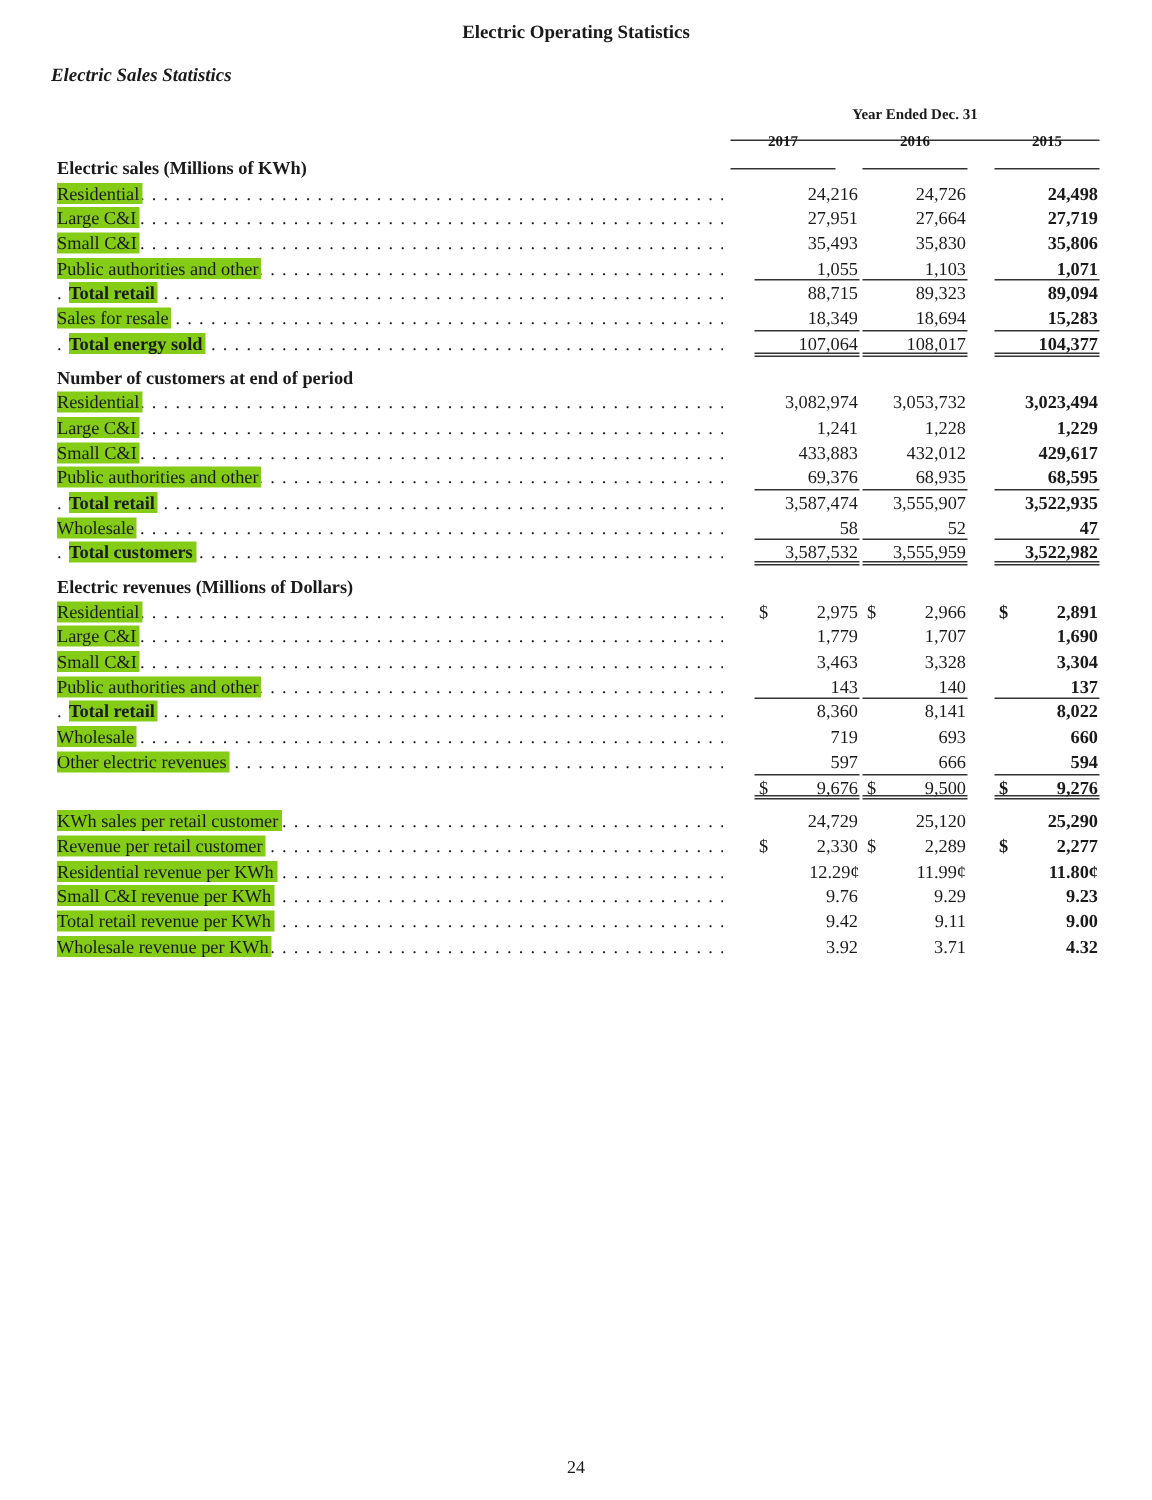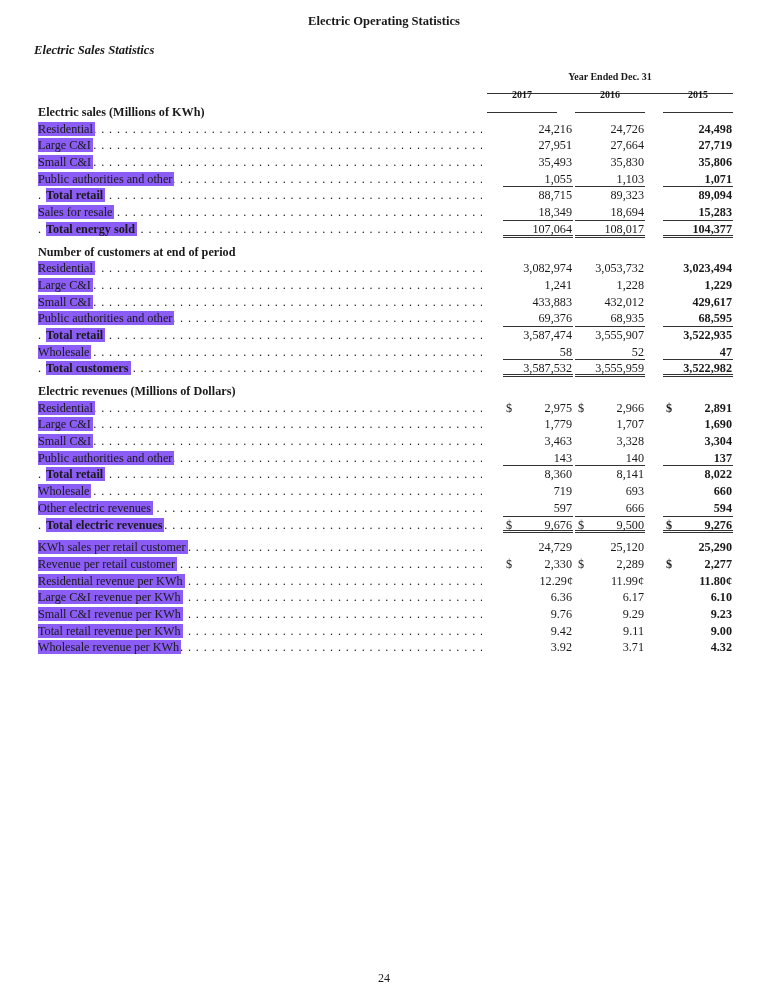--- a/index.html
+++ b/index.html
@@ -28,21 +28,21 @@
     border-bottom: 1.5px solid #333; padding-bottom: 12px;
   }
   .table { position: absolute; top: 104px; left: 38px; width: 700px; }
   .row { position: relative; height: 16.7px; line-height: 16.7px; white-space: nowrap; }
   .row.group-head { font-weight: bold; margin-top: 0; }
   .row.gap { margin-top: 6px; }
   .label {
     position: absolute; left: 0; top: 0; width: 444px; overflow: hidden;
   }
   .label.total { padding-left: 8px; width: 436px; font-weight: bold; }
-  .label span.txt { background: #8b5cf6; padding-right: 2px; }
+  .label span.txt { background: #84cc16; padding-right: 2px; }
   .label::after {
     content: ". . . . . . . . . . . . . . . . . . . . . . . . . . . . . . . . . . . . . . . . . . . . . . . . . . . . . . . . . . . . . . . . . . . . . . . . . . . . . . . . . . . . . . . . . . .";
     position: absolute; left: 0; top: 0; z-index: 0; letter-spacing: 0.9px; font-weight: normal;
   }
   .label span.txt { position: relative; z-index: 1; }
   .cell {
     position: absolute; top: 0; width: 70px; height: 16.7px; box-sizing: border-box;
     text-align: right; padding-right: 1px;
   }
   .cell .cur { position: absolute; left: 3px; top: 0; }
@@ -199,21 +199,20 @@
     <div class="cell c1">693</div>
     <div class="cell c2">660</div>
   </div>
   <div class="row">
     <div class="label"><span class="txt">Other electric revenues</span></div>
     <div class="cell c0 ul">597</div>
     <div class="cell c1 ul">666</div>
     <div class="cell c2 ul">594</div>
   </div>
   <div class="row">
-    <div class="label total"><span class="txt">Total electric revenues</span></div>
     <div class="cell c0 dul"><span class="cur">$</span><span>9,676</span></div>
     <div class="cell c1 dul"><span class="cur">$</span><span>9,500</span></div>
     <div class="cell c2 dul"><span class="cur">$</span><span>9,276</span></div>
   </div>
 
   <div class="row gap">
     <div class="label"><span class="txt">KWh sales per retail customer</span></div>
     <div class="cell c0">24,729</div>
     <div class="cell c1">25,120</div>
     <div class="cell c2">25,290</div>
@@ -224,26 +223,20 @@
     <div class="cell c1"><span class="cur">$</span><span>2,289</span></div>
     <div class="cell c2"><span class="cur">$</span><span>2,277</span></div>
   </div>
   <div class="row">
     <div class="label"><span class="txt">Residential revenue per KWh</span></div>
     <div class="cell c0" style="padding-right:0;margin-right:-6px">12.29¢</div>
     <div class="cell c1">11.99¢</div>
     <div class="cell c2">11.80¢</div>
   </div>
   <div class="row">
-    <div class="label"><span class="txt">Large C&amp;I revenue per KWh</span></div>
-    <div class="cell c0">6.36</div>
-    <div class="cell c1">6.17</div>
-    <div class="cell c2">6.10</div>
-  </div>
-  <div class="row">
     <div class="label"><span class="txt">Small C&amp;I revenue per KWh</span></div>
     <div class="cell c0">9.76</div>
     <div class="cell c1">9.29</div>
     <div class="cell c2">9.23</div>
   </div>
   <div class="row">
     <div class="label"><span class="txt">Total retail revenue per KWh</span></div>
     <div class="cell c0">9.42</div>
     <div class="cell c1">9.11</div>
     <div class="cell c2">9.00</div>

